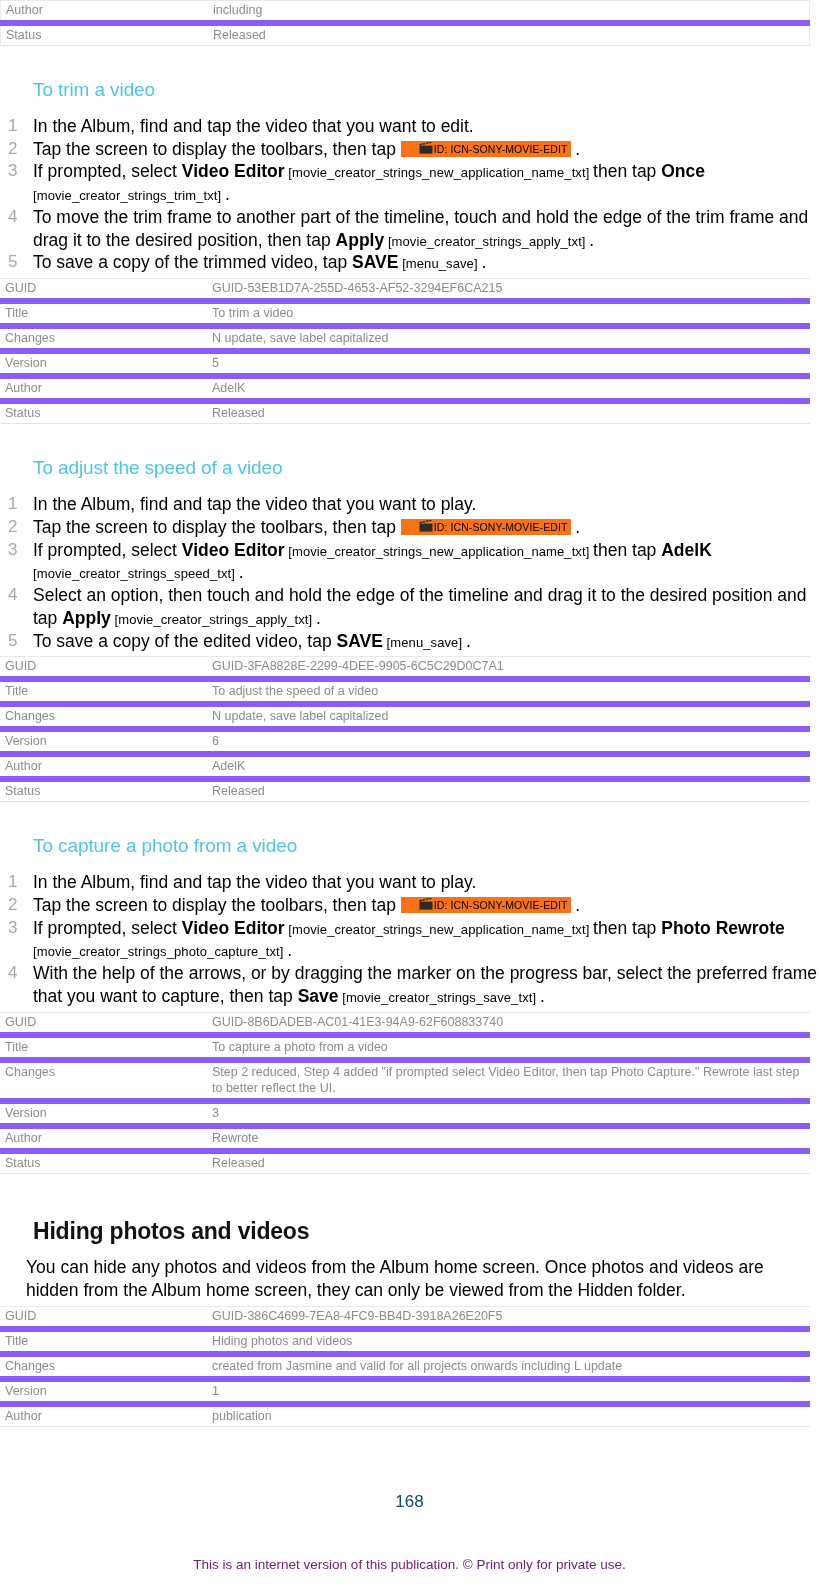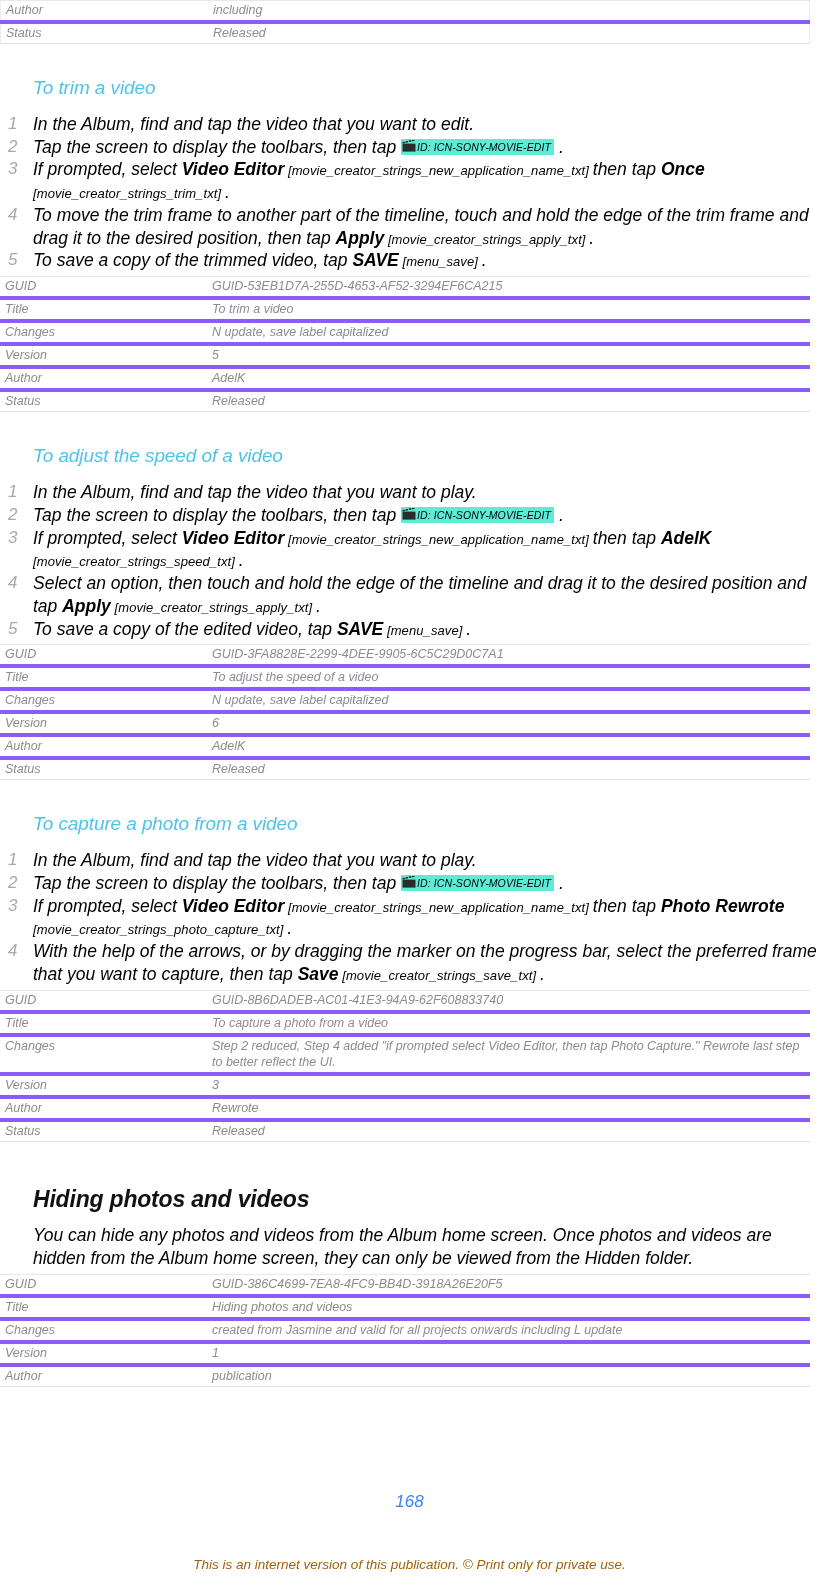--- a/index.html
+++ b/index.html
@@ -13,34 +13,33 @@
     font-family: "Liberation Sans", sans-serif;
     color: #000000;
     position: relative;
     overflow: hidden;
   }
   .page {
     width: 819px;
     height: 1485px;
     position: relative;
     box-sizing: border-box;
-    font-style: italic;
   }
 
   
   .meta-table {
     width: 810px;
     margin: 0;
     border-collapse: collapse;
     table-layout: fixed;
     font-size: 12.5px;
     color: #8c8c8c;
   }
   .meta-table td {
-    border-top: 4px solid #8b5cf6;
+    border-top: 6px solid #8b5cf6;
     border-bottom: 1px solid #e3e3e3;
     padding: 1px 0 2px 0;
     vertical-align: top;
     line-height: 1.28;
   }
   .meta-table td.k {
     width: 205px;
     padding-left: 5px;
   }
   .meta-table td.v {
@@ -68,21 +67,21 @@
     font-size: 23px;
     font-weight: bold;
     margin: 0;
     padding: 0 0 0 33px;
     line-height: 1.15;
     letter-spacing: -0.2px;
   }
   .chapter-body {
     font-size: 17.5px;
     line-height: 1.32;
-    padding: 0 0 0 33px;
+    padding: 0 0 0 26px;
     margin: 0;
     color: #000;
     max-width: 790px;
   }
 
   
   ol.steps {
     list-style: none;
     margin: 0;
     padding: 0;
@@ -109,24 +108,24 @@
     font-weight: bold;
   }
   .strid {
     font-size: 13px;
     color: #000;
     font-weight: normal;
     letter-spacing: 0.1px;
   }
   .icon-chip {
     display: inline-block;
-    background: #5eead4;
+    background: #f97316;
     font-size: 10.5px;
     line-height: 14px;
-    padding: 1px 3px 1px 1px;
+    padding: 1px 3px 1px 18px;
     vertical-align: 2px;
     white-space: nowrap;
     letter-spacing: 0.1px;
     color: #000;
   }
   .clap {
     display: inline-block;
     width: 14px;
     height: 12px;
     vertical-align: -1px;
@@ -140,30 +139,30 @@
   .sp-34 { height: 34px; }
   .sp-44 { height: 44px; }
 
   
   .page-number {
     position: absolute;
     left: 0;
     right: 0;
     top: 1492px;
     text-align: center;
-    color: #3b82f6;
+    color: #0c4a6e;
     font-size: 17px;
   }
   .footer-note {
     position: absolute;
     left: 0;
     right: 0;
     top: 1557px;
     text-align: center;
-    color: #a16207;
+    color: #701a75;
     font-size: 13.5px;
   }
 </style>
 </head>
 <body>
 
 <div class="page">
 
   <table class="meta-table meta-top">
     <tbody>

